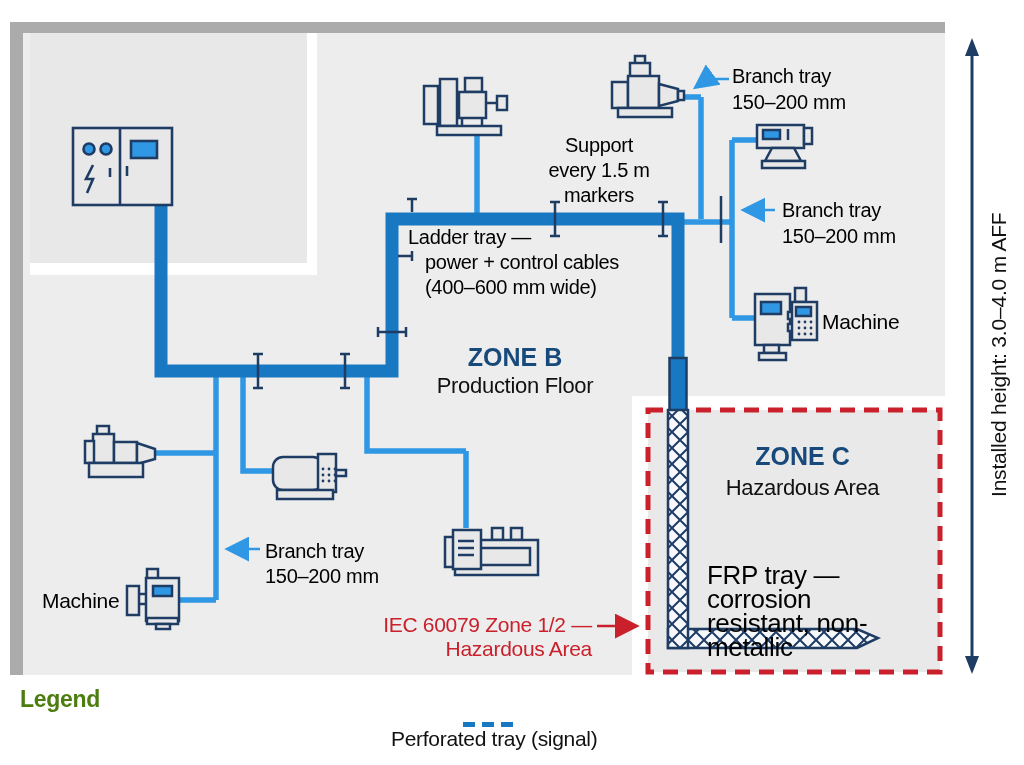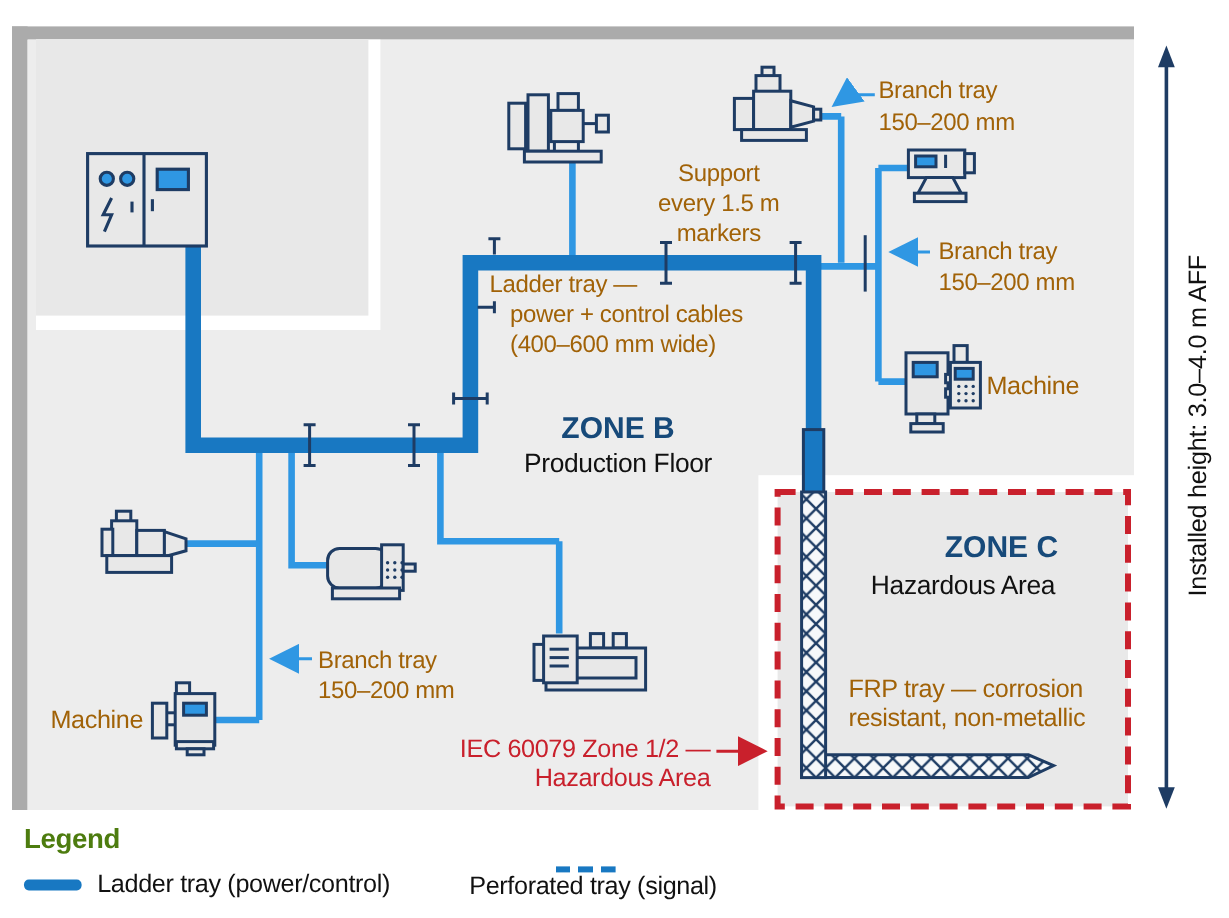--- a/index.html
+++ b/index.html
@@ -9,21 +9,21 @@
   
   .frame-top{left:10px;top:22px;width:935px;height:11px;background:#ababab;}
   .frame-left{left:10px;top:22px;width:13px;height:653px;background:#ababab;}
   .interior{left:23px;top:33px;width:922px;height:642px;background:#ededed;}
   .zoneA-gap{left:30px;top:33px;width:287px;height:242px;background:#ffffff;}
   .zoneA-floor{left:30px;top:33px;width:277px;height:230px;background:#e8e8e8;}
   .zoneC-white{left:632px;top:396px;width:313px;height:279px;background:#ffffff;}
   
   #diagram{left:0;top:0;z-index:2;}
   
-  .txt{position:absolute;z-index:3;color:#a16207;font-size:20px;line-height:25px;
+  .txt{position:absolute;z-index:3;color:#000000;font-size:20px;line-height:25px;
        letter-spacing:-0.3px;white-space:pre-line;}
   .center{text-align:center;}
   .right{text-align:right;}
   .zone-title{color:#174a7a;font-weight:bold;font-size:25px;line-height:27px;letter-spacing:0;}
   .zone-sub{font-size:22px;color:#111;}
   .red{color:#c9202c;}
   .hang{padding-left:17px;text-indent:-17px;}
   .vtext{position:absolute;z-index:3;left:980px;top:190px;height:330px;width:38px;
          display:flex;align-items:center;justify-content:center;
          writing-mode:vertical-rl;transform:rotate(180deg);
@@ -232,35 +232,31 @@
 150–200 mm</div>
   <div class="txt" style="left:822px;top:309px;font-size:21px;">Machine</div>
 
   <div class="txt zone-title center" style="left:450px;top:344px;width:130px;">ZONE B</div>
   <div class="txt zone-sub center" style="left:415px;top:373px;width:200px;">Production Floor</div>
 
   <div class="txt" style="left:265px;top:539px;width:180px;line-height:25px;">Branch tray
 150–200 mm</div>
   <div class="txt" style="left:42px;top:588px;font-size:21px;">Machine</div>
 
-  <div class="txt zone-title center" style="left:752px;top:443px;width:165px;">ZONE C</div>
+  <div class="txt zone-title center" style="left:720px;top:443px;width:165px;">ZONE C</div>
   <div class="txt zone-sub center" style="left:710px;top:475px;width:185px;">Hazardous Area</div>
-  <div class="txt" style="left:707px;top:563px;width:235px;font-size:21px;line-height:24px;">FRP tray — corrosion
+  <div class="txt" style="left:707px;top:563px;width:235px;font-size:26px;line-height:24px;">FRP tray — corrosion
 resistant, non-metallic</div>
   <div class="txt red right" style="left:368px;top:613px;width:224px;font-size:21px;line-height:24px;">IEC 60079 Zone 1/2 —
 Hazardous Area</div>
 
   <div class="vtext">Installed height: 3.0–4.0 m AFF</div>
 
   <div class="txt legend-heading">Legend</div>
 
-  <div class="legend-item" style="left:20px;">
-    <span class="sw-ladder"></span>
-    <span class="legend-label">Ladder tray (power/control)</span>
-  </div>
 
   <div class="legend-item" style="left:378px;flex-direction:column;">
     <span class="sw-dash"></span>
     <span class="legend-label">Perforated tray (signal)</span>
   </div>
 
 
 </div>
 
 </body></html>

